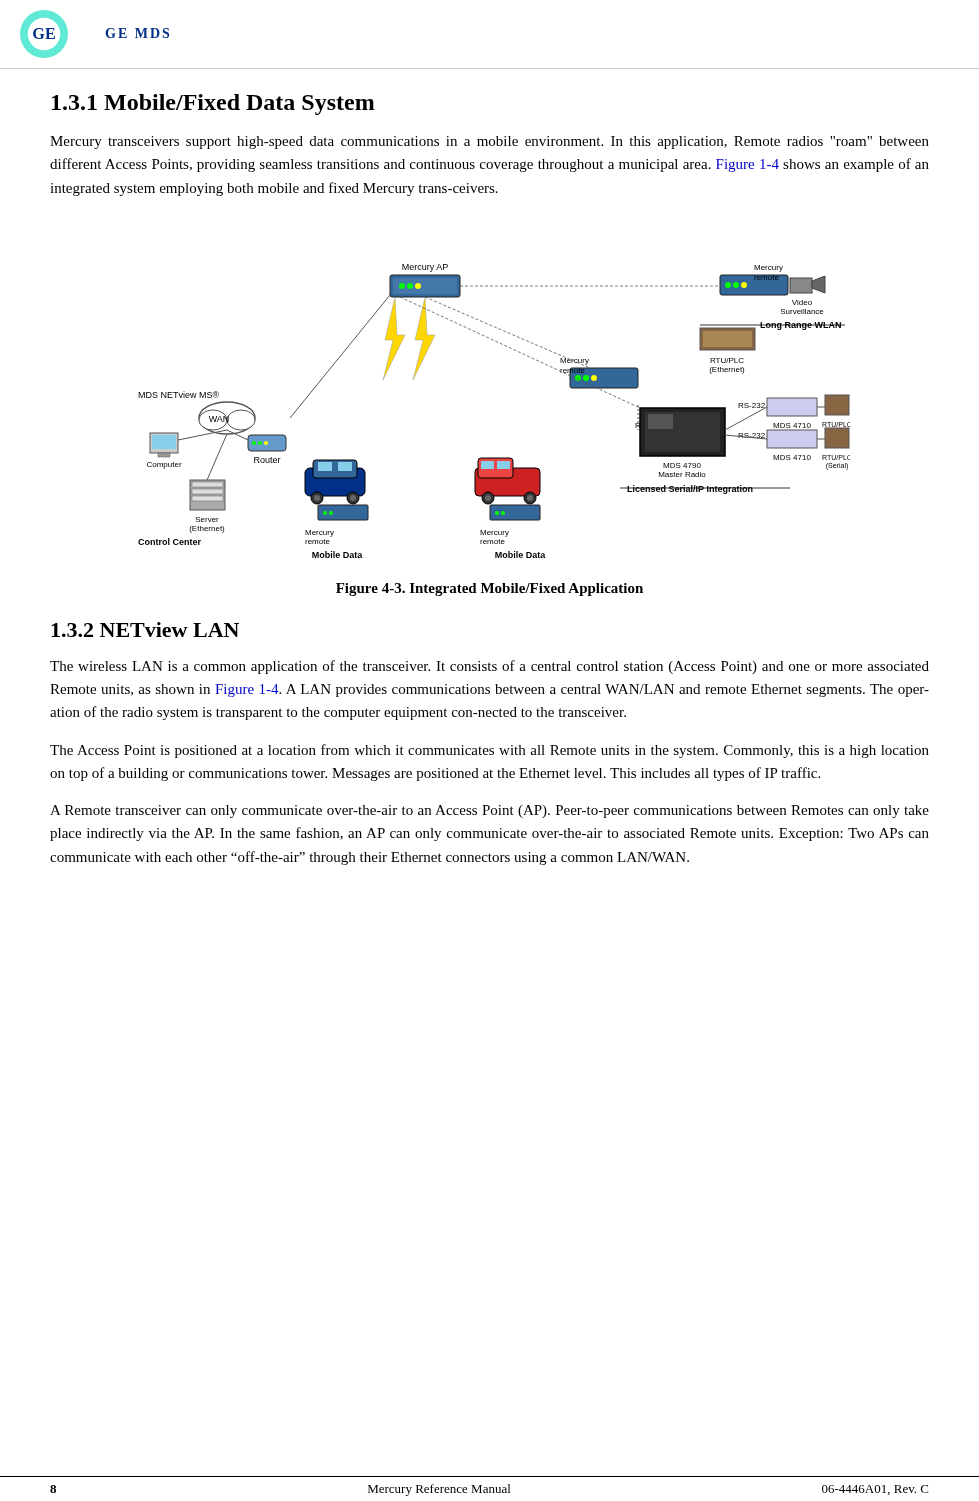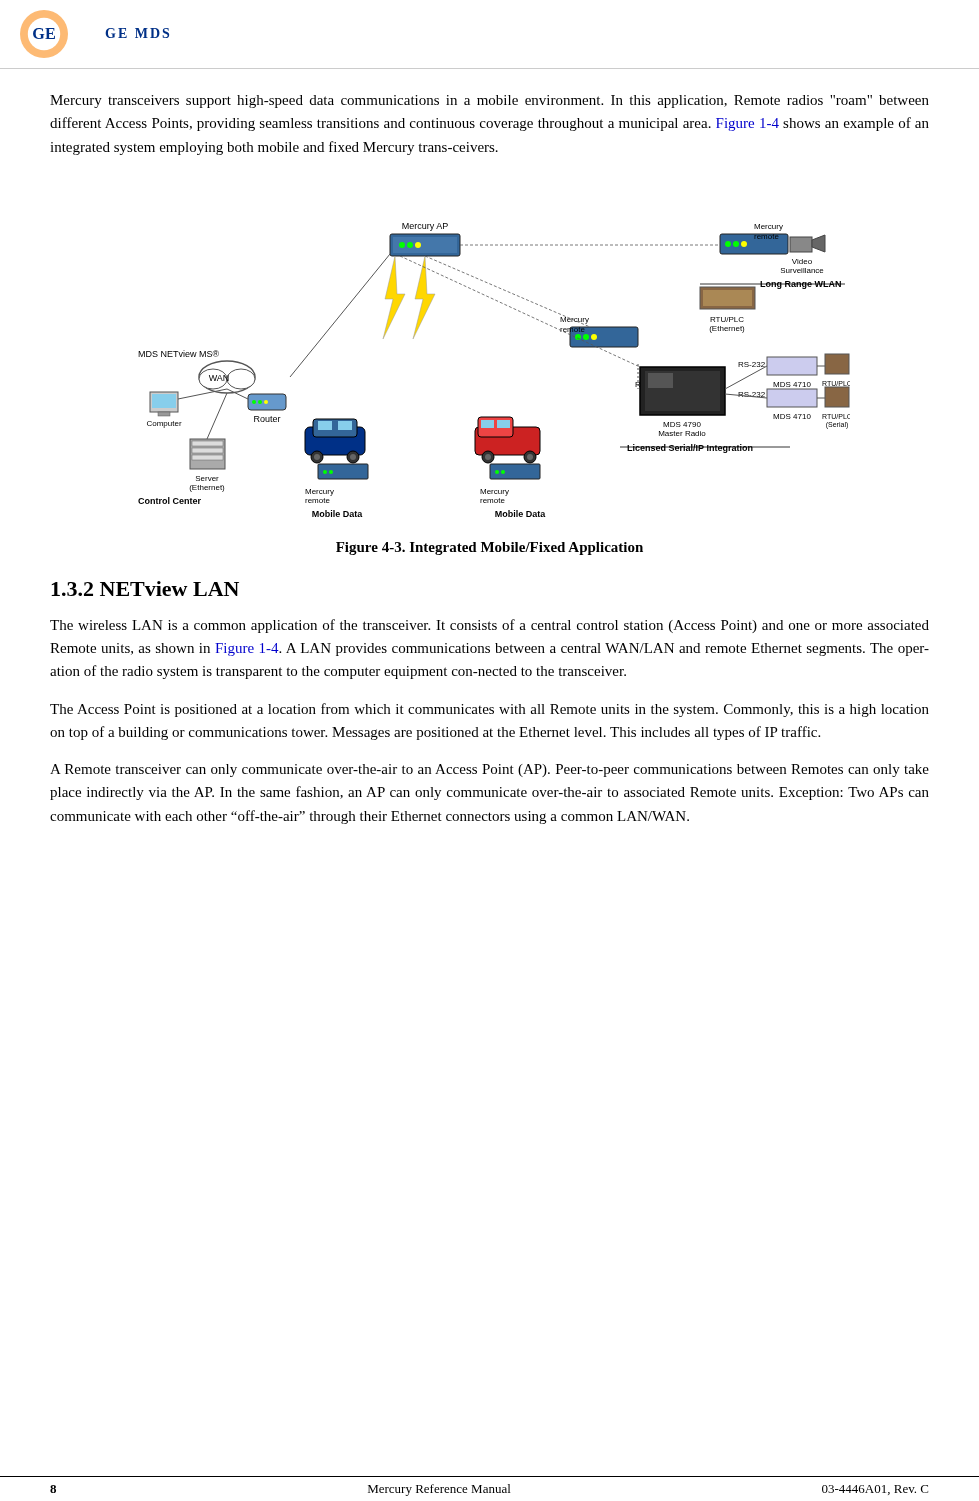--- a/index.html
+++ b/index.html
@@ -17,21 +17,21 @@
     .header {
       display: flex;
       align-items: center;
       padding: 10px 20px;
       border-bottom: 1px solid #ccc;
     }
     .logo-circle {
       width: 48px;
       height: 48px;
       border-radius: 50%;
-      background: #fdba74;
+      background: #5eead4;
       display: flex;
       align-items: center;
       justify-content: center;
       margin-right: 10px;
       flex-shrink: 0;
     }
     .logo-circle svg { width: 36px; height: 36px; }
     .logo-text {
       font-size: 14px;
       font-weight: bold;
@@ -109,20 +109,21 @@
     <svg viewBox="0 0 40 40" xmlns="http://www.w3.org/2000/svg">
       <circle cx="20" cy="20" r="18" fill="white"></circle>
       <text x="20" y="26" text-anchor="middle" font-size="18" font-weight="bold" fill="#003087" font-family="serif">GE</text>
     </svg>
   </div>
   <div class="logo-text">GE MDS</div>
 </div>
 
 <div class="main-content">
 
+  <h2 class="section-title">1.3.1 Mobile/Fixed Data System</h2>
 
   <p class="body-text">
     Mercury transceivers support high-speed data communications in a mobile environment. In this application, Remote radios "roam" between different Access Points, providing seamless transitions and continuous coverage throughout a municipal area. <span class="figure-link">Figure 1-4</span> shows an example of an integrated system employing both mobile and fixed Mercury trans-ceivers.
   </p>
 
   <div class="figure-container">
     <svg class="figure-svg" viewBox="0 0 720 340" xmlns="http://www.w3.org/2000/svg">
 
       <rect width="720" height="340" fill="white"></rect>
 
@@ -282,14 +283,14 @@
 
   <p class="body-text">The Access Point is positioned at a location from which it communicates with all Remote units in the system. Commonly, this is a high location on top of a building or communications tower. Messages are positioned at the Ethernet level. This includes all types of IP traffic.</p>
 
   <p class="body-text">A Remote transceiver can only communicate over-the-air to an Access Point (AP). Peer-to-peer communications between Remotes can only take place indirectly via the AP. In the same fashion, an AP can only communicate over-the-air to associated Remote units. Exception: Two APs can communicate with each other “off-the-air” through their Ethernet connectors using a common LAN/WAN.</p>
 
 </div>
 
 <div class="footer">
   <span class="footer-page">8</span>
   <span>Mercury Reference Manual</span>
-  <span>03-4446A01, Rev. C</span>
+  <span>06-4446A01, Rev. C</span>
 </div>
 
 </body></html>

